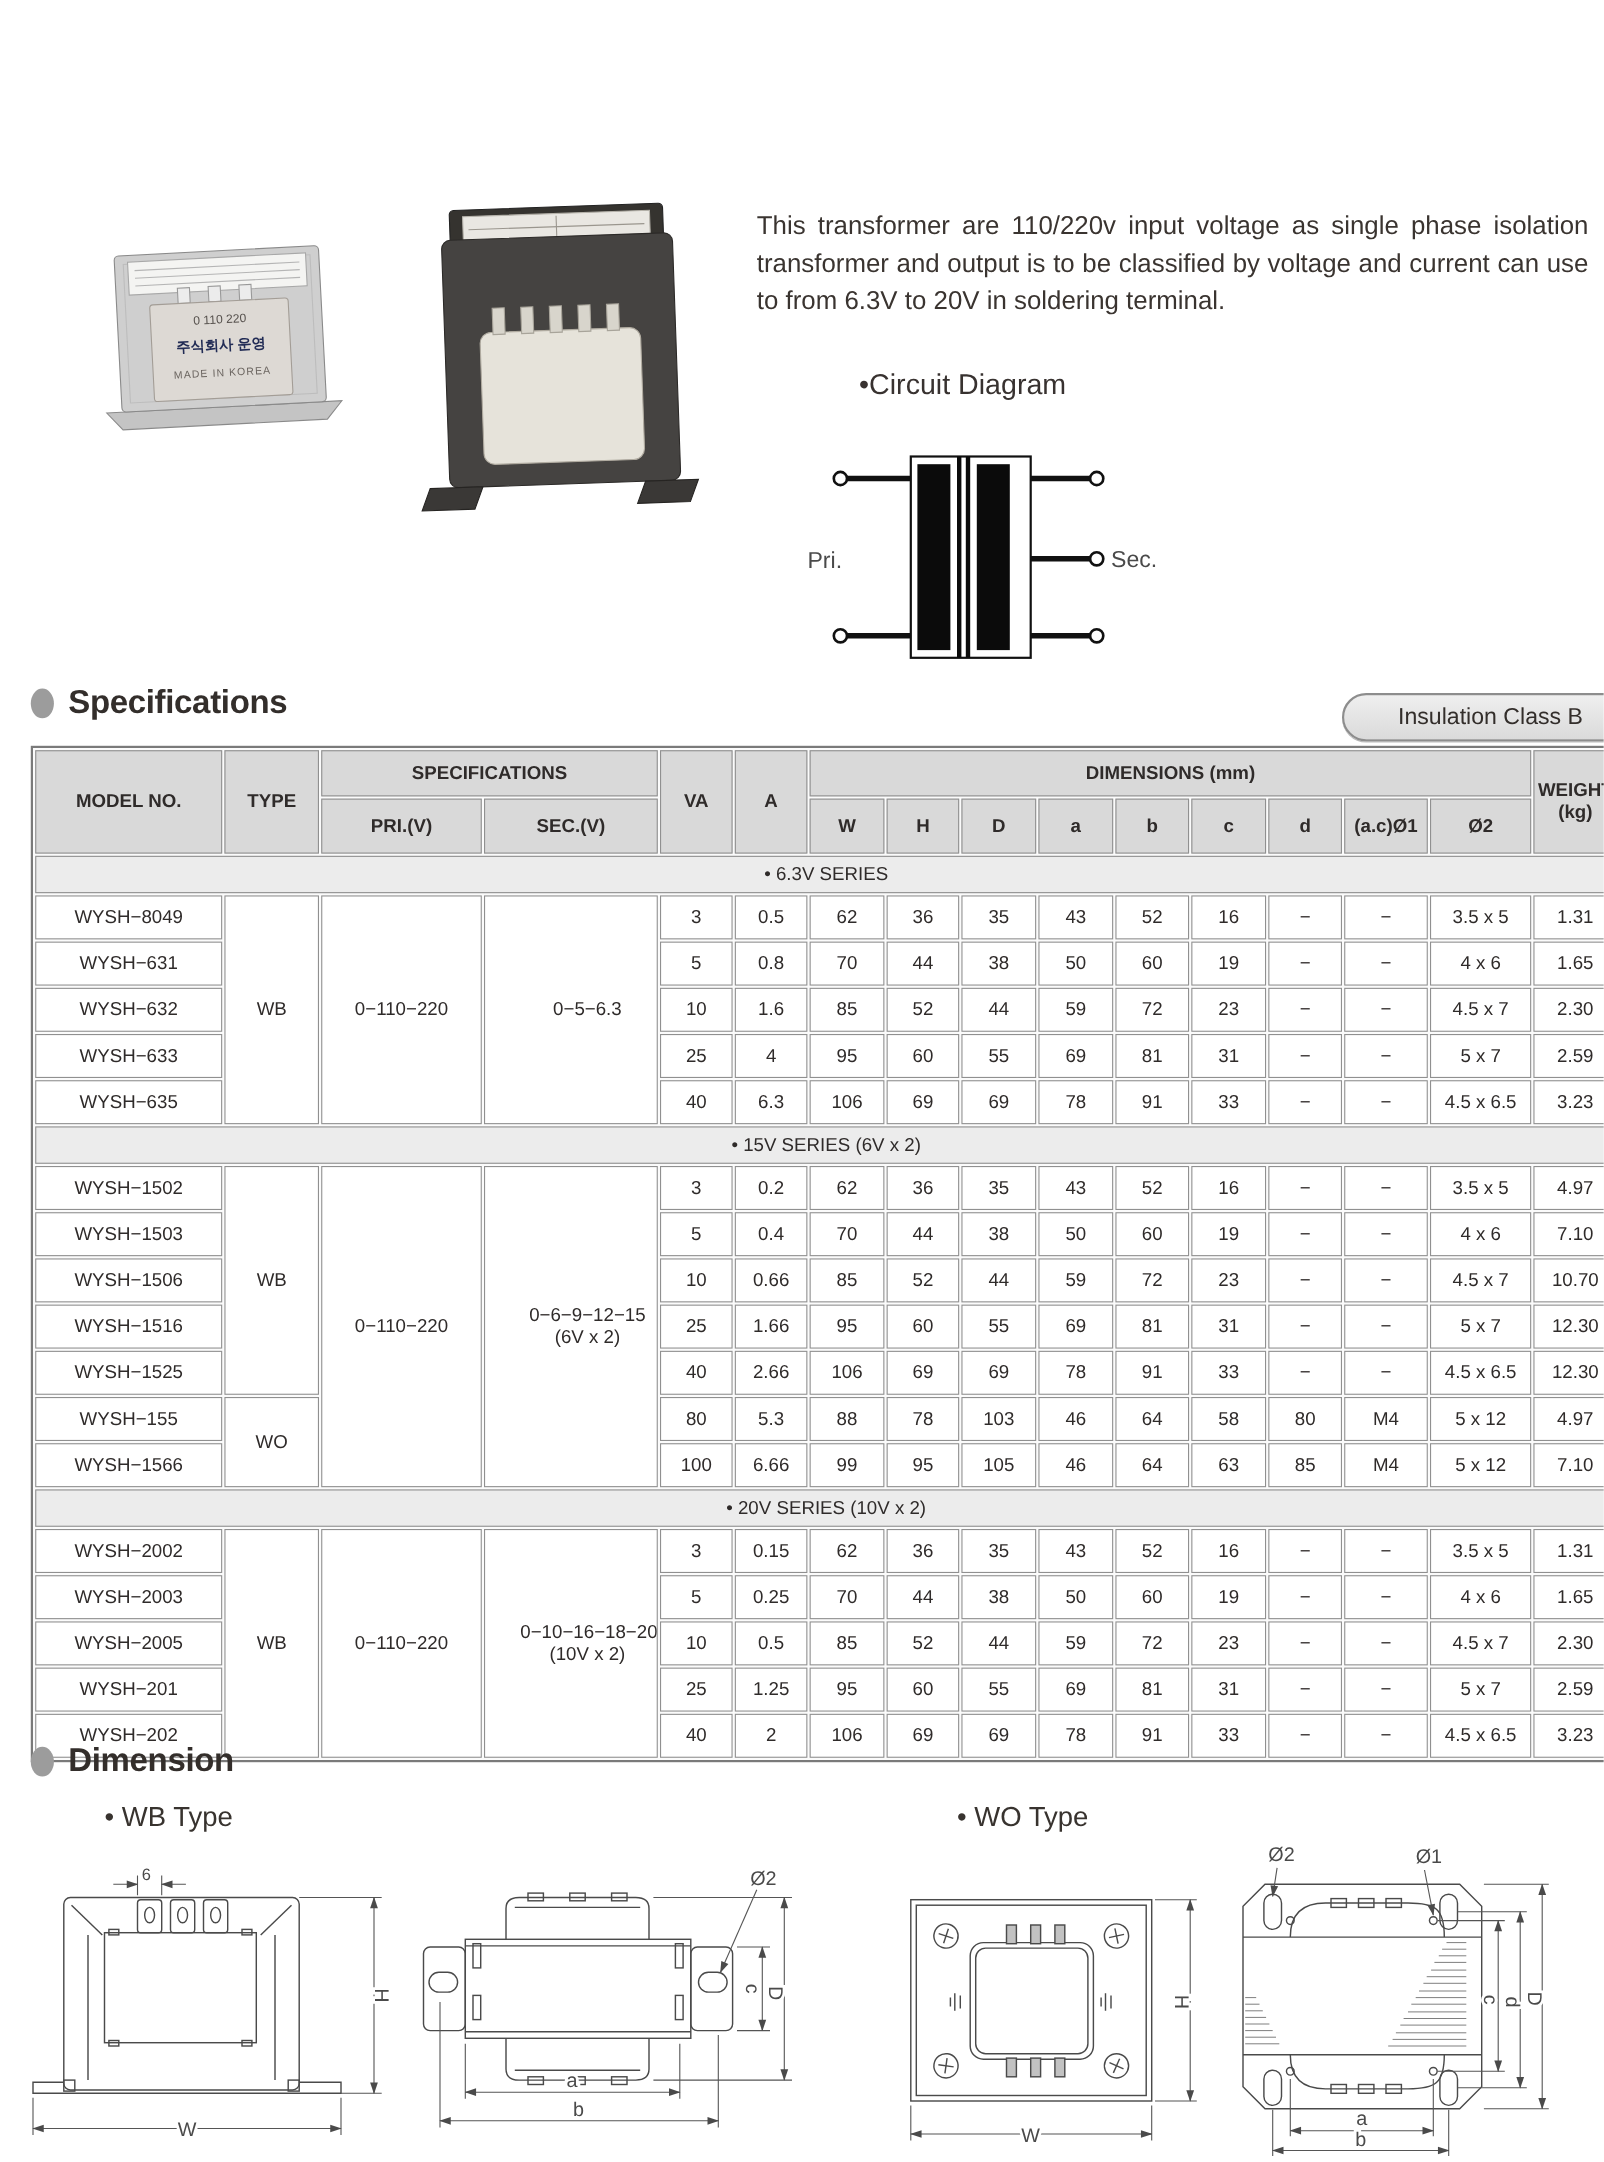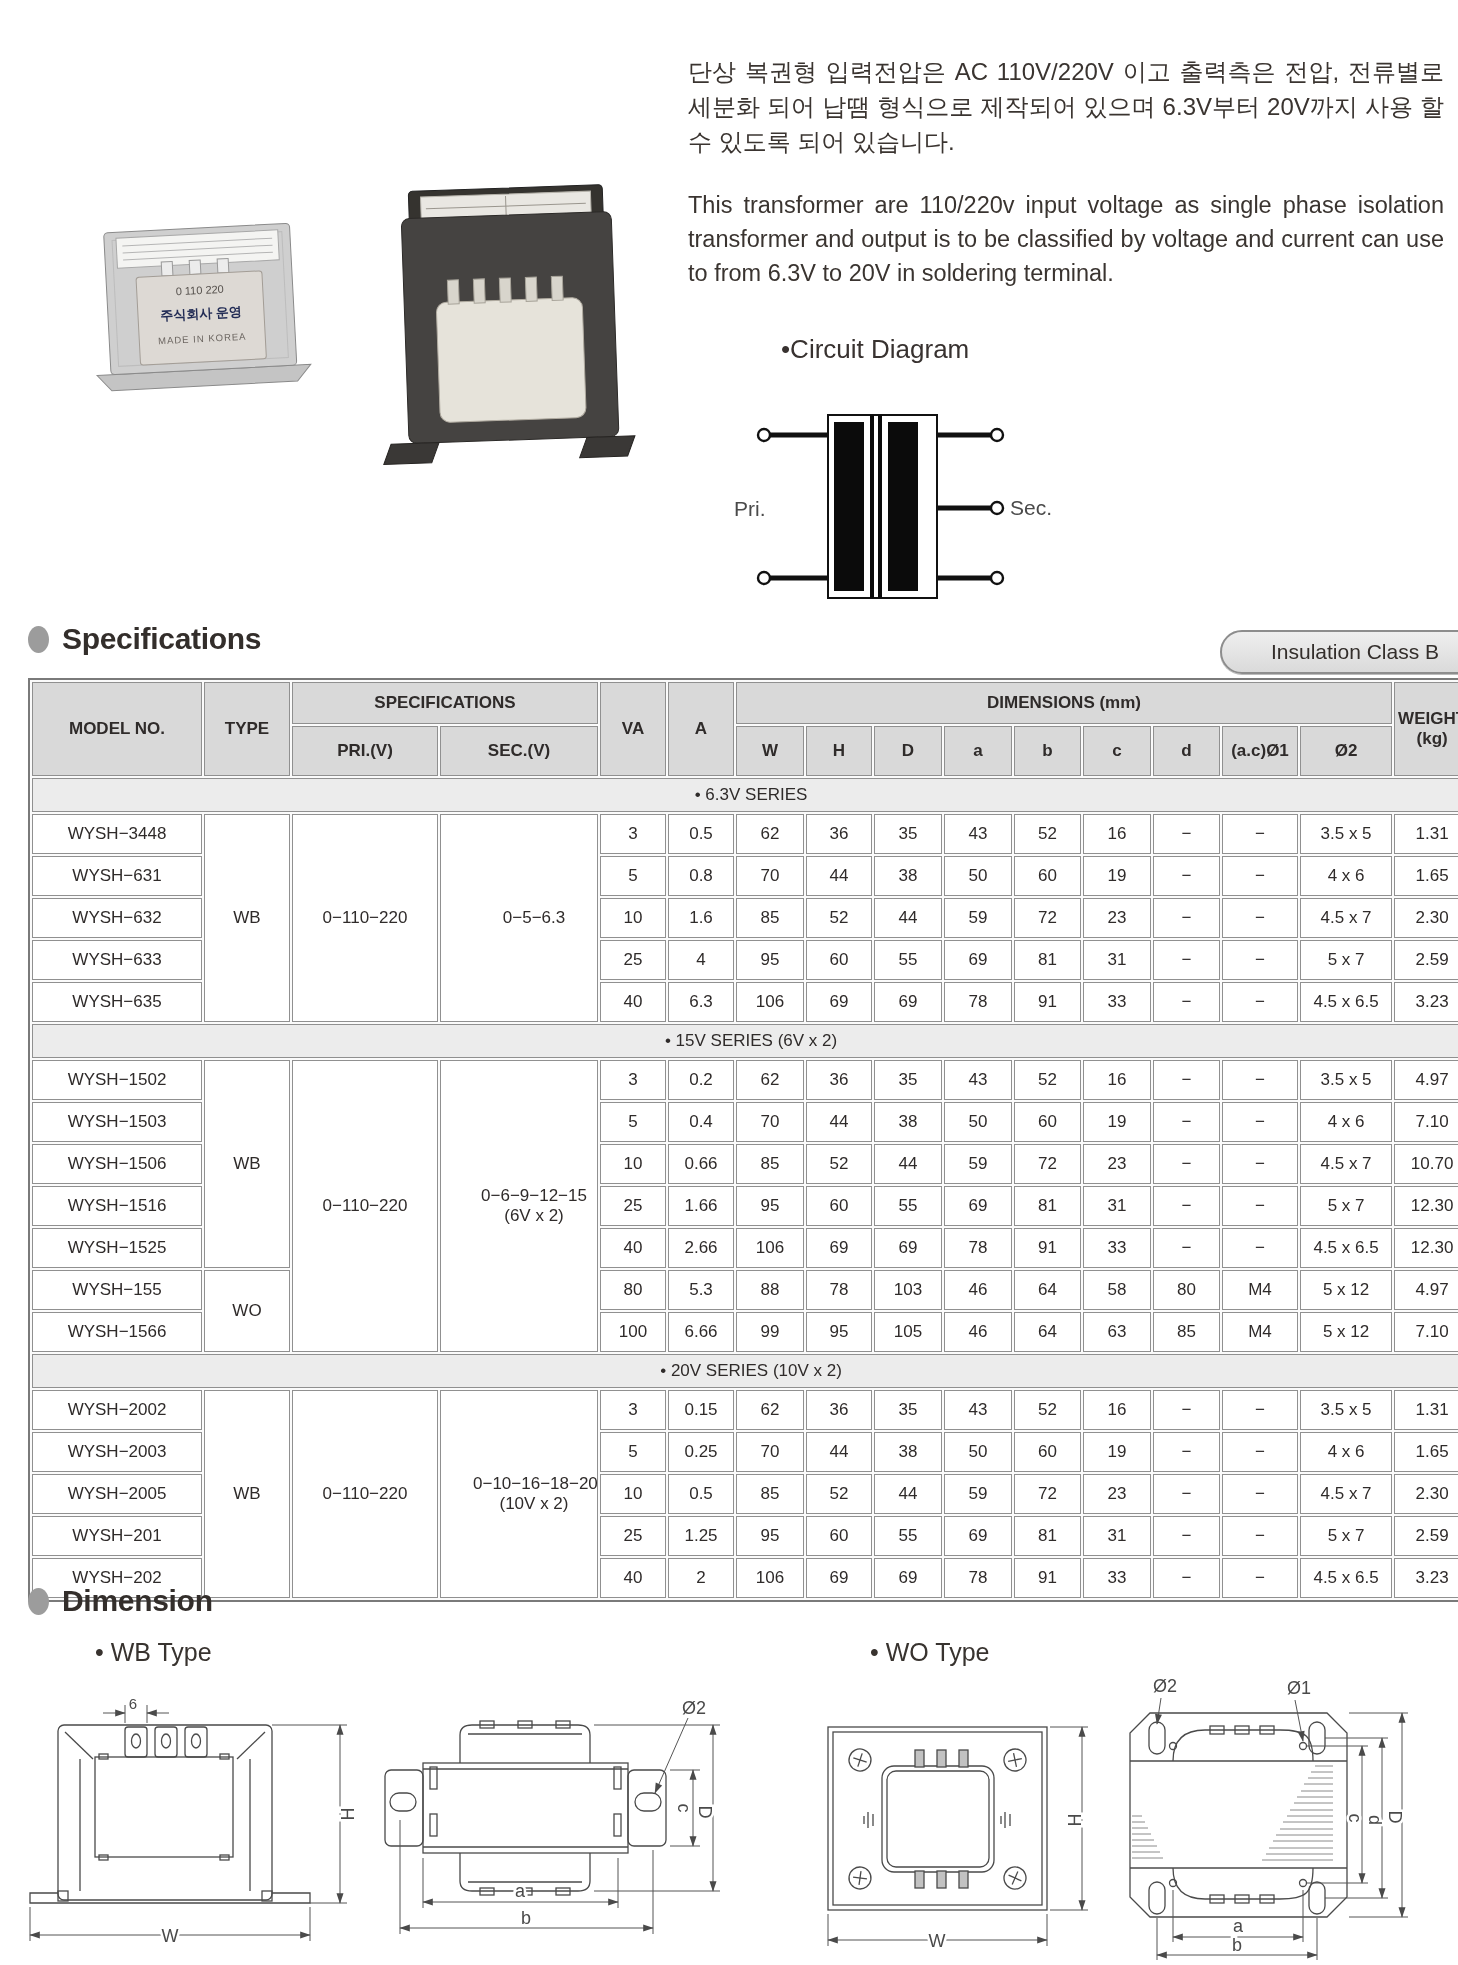--- a/index.html
+++ b/index.html
@@ -98,21 +98,20 @@
       <rect x="74" y="118" width="11" height="24" fill="#d8d5cc" stroke="#a8a49a"></rect>
       <rect x="100" y="118" width="11" height="24" fill="#d8d5cc" stroke="#a8a49a"></rect>
       <rect x="126" y="118" width="11" height="24" fill="#d8d5cc" stroke="#a8a49a"></rect>
       <rect x="152" y="118" width="11" height="24" fill="#d8d5cc" stroke="#a8a49a"></rect>
       <rect x="178" y="118" width="11" height="24" fill="#d8d5cc" stroke="#a8a49a"></rect>
       <polygon points="12,280 60,280 52,300 4,300" fill="#3a3836" stroke="#262422"></polygon>
       <polygon points="208,280 256,280 248,300 200,300" fill="#3a3836" stroke="#262422"></polygon>
     </g>
   </svg>
 
-  <p class="abs intro-ko">단상 복권형 입력전압은 AC 110V/220V 이고 출력측은 전압, 전류별로 세분화 되어 납땜 형식으로 제작되어 있으며 6.3V부터 20V까지 사용 할 수 있도록 되어 있습니다.</p>
   <p class="abs intro-en">This transformer are 110/220v input voltage as single phase isolation transformer and output is to be classified by voltage and current can use to from 6.3V to 20V in soldering terminal.</p>
 
   <div class="abs circuit-heading">•Circuit Diagram</div>
   <svg class="abs" style="left:690px; top:396px" width="380" height="215">
     <g stroke="#111" stroke-width="5">
       <line x1="80" y1="39" x2="160" y2="39"></line>
       <line x1="80" y1="182" x2="160" y2="182"></line>
       <line x1="220" y1="39" x2="301" y2="39"></line>
       <line x1="226" y1="112" x2="301" y2="112"></line>
       <line x1="220" y1="182" x2="301" y2="182"></line>
@@ -181,21 +180,21 @@
         <th>d</th>
         <th>(a.c)Ø1</th>
         <th>Ø2</th>
       </tr>
     </thead>
     <tbody>
         <tr class="band">
           <td colspan="16">• 6.3V SERIES</td>
         </tr>
         <tr>
-          <td class="model">WYSH−3448</td>
+          <td class="model">WYSH−8049</td>
           <td rowspan="5" class="type">WB</td>
           <td rowspan="5" class="pri">0−110−220</td>
           <td rowspan="5" class="sec">0−5−6.3</td>
           <td>3</td>
           <td>0.5</td>
           <td>62</td>
           <td>36</td>
           <td>35</td>
           <td>43</td>
           <td>52</td>

